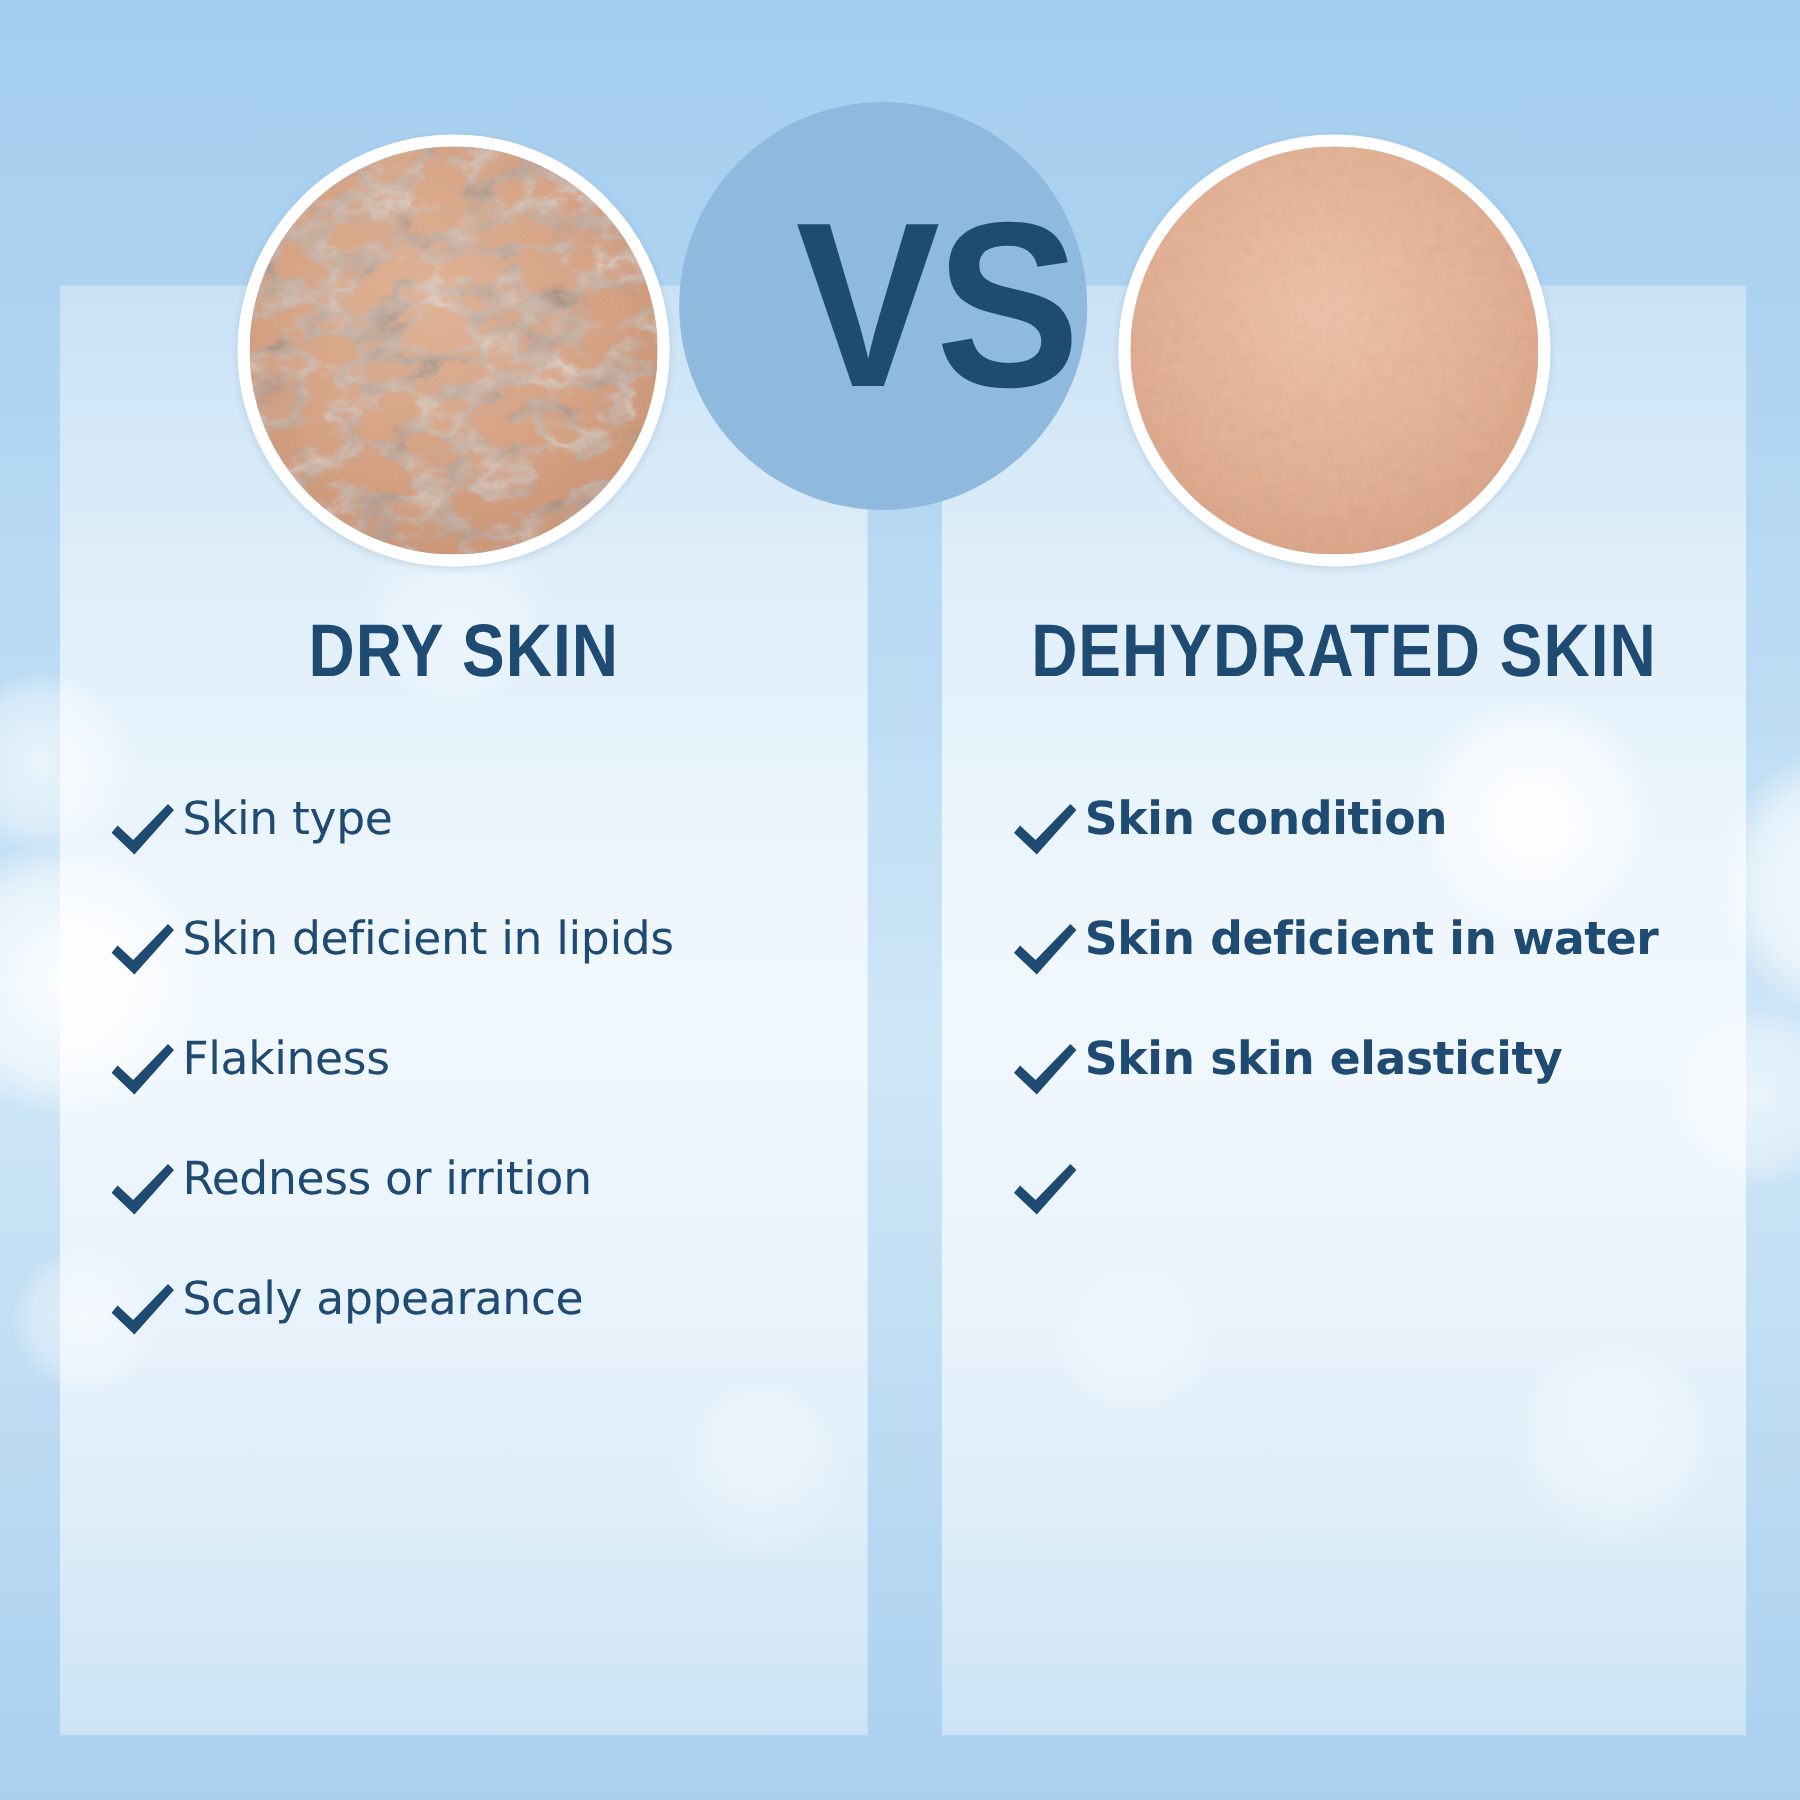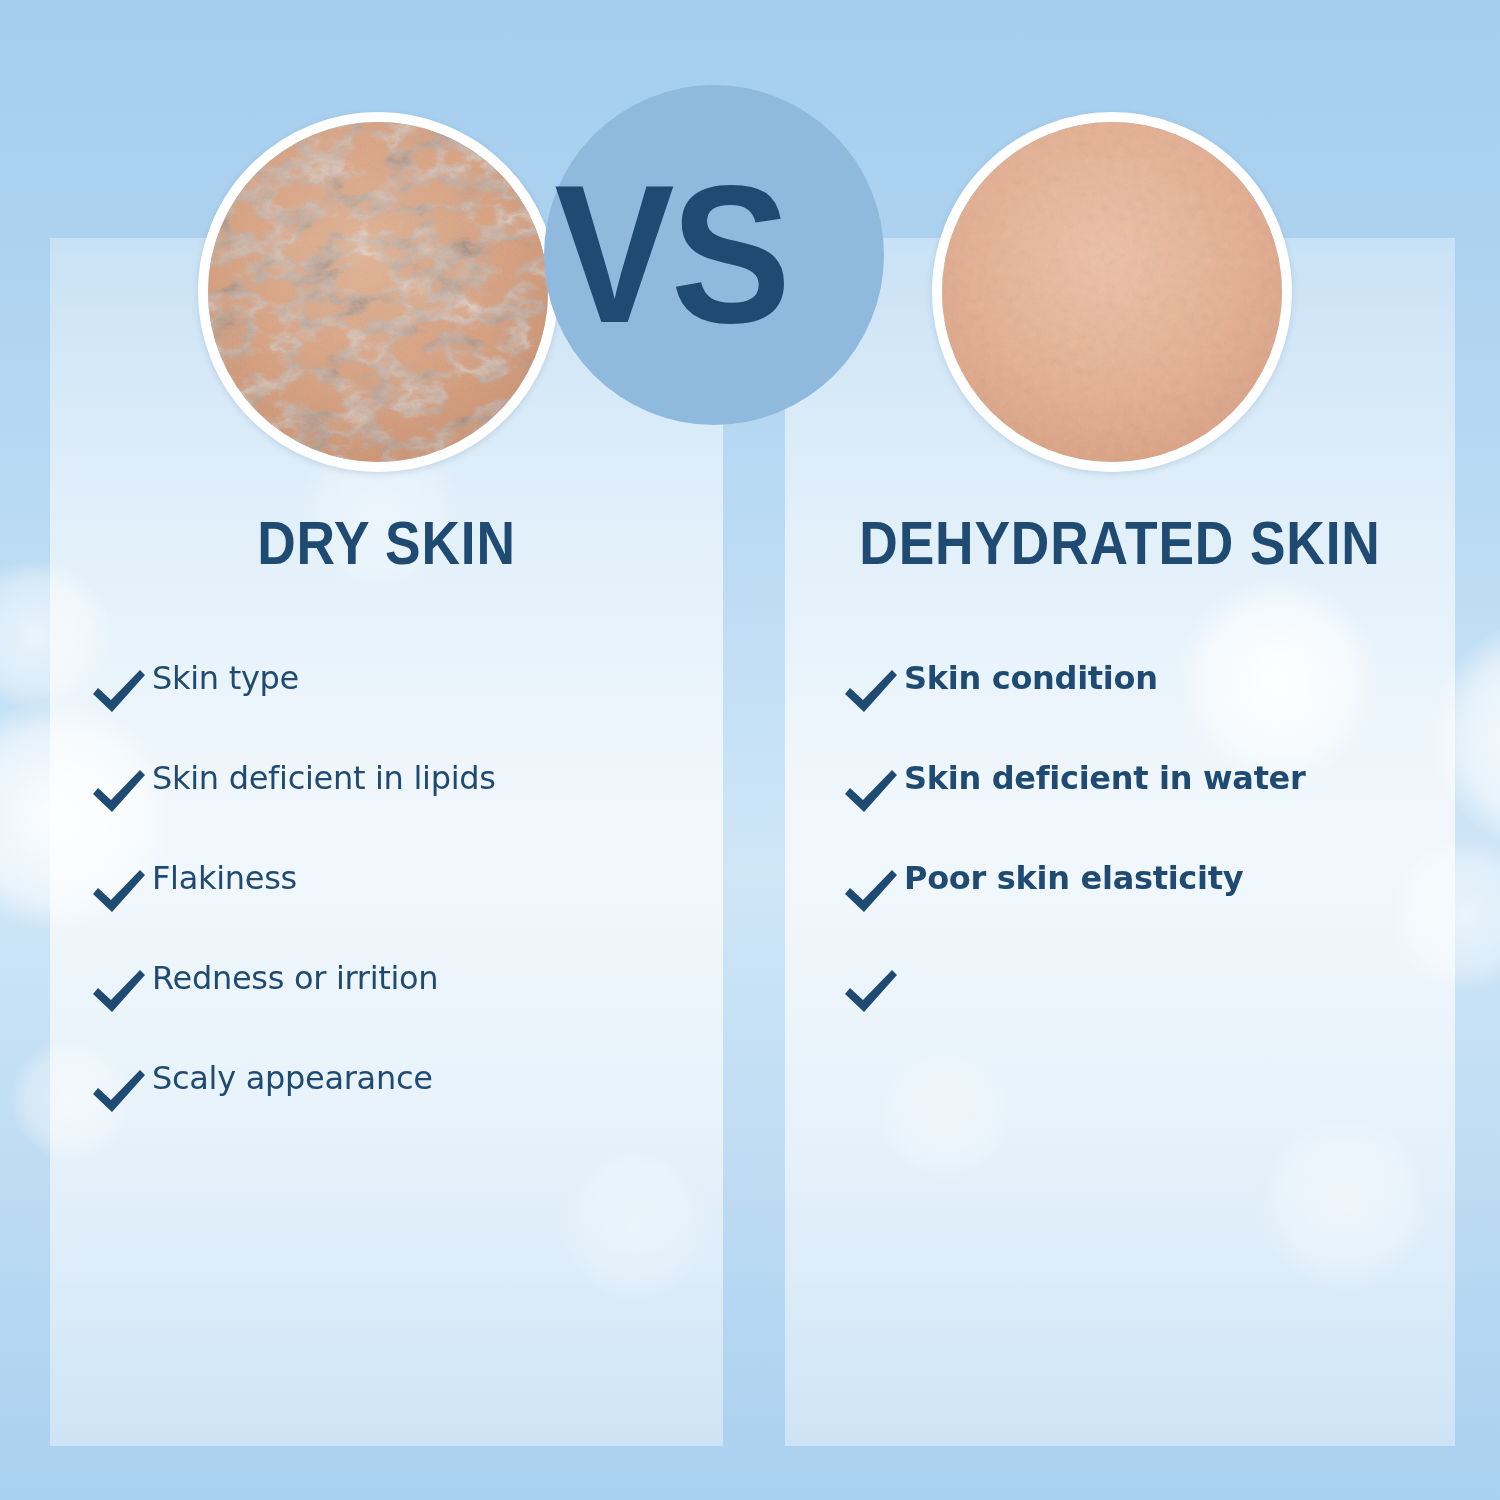--- a/index.html
+++ b/index.html
@@ -63,29 +63,29 @@
     box-shadow: 0 2px 6px rgba(60,100,140,0.18);
   }
   #circle-dry  { left: 198px; }
   #circle-dehy { left: 932px; }
 
   .skin-svg { display: block; width: 100%; height: 100%; }
 
   
   #vs-badge {
     position: absolute;
-    left: 544px;
+    left: 566px;
     top: 85px;
     width: 340px;
     height: 340px;
     border-radius: 50%;
     background: #8fbade;
     display: flex;
     align-items: center;
-    justify-content: flex-start;
+    justify-content: flex-end;
   }
   #vs-badge .vs-text {
     font-family: "Liberation Sans", "DejaVu Sans", sans-serif;
     font-weight: bold;
     font-size: 196px;
     line-height: 1;
     letter-spacing: -4px;
     color: #1f4a72;
     transform: scaleX(0.92);
   }
@@ -124,21 +124,21 @@
   }
   .check-icon {
     flex: 0 0 auto;
     width: 62px;
     height: 58px;
     display: block;
     margin-top: 4px;
   }
   .feature-text {
     font-family: "DejaVu Sans", "Liberation Sans", sans-serif;
-    font-size: 32px;
+    font-size: 38px;
     line-height: 1.18;
     color: #1f4a72;
     letter-spacing: -0.3px;
     padding-left: 2px;
   }
 </style>
 </head>
 <body>
 
 <div id="canvas">
@@ -268,21 +268,21 @@
     <li class="feature-item">
       <svg class="check-icon" viewBox="0 0 62 58" aria-hidden="true">
         <path d="M5 30 L10 24 L23 36 L52 6 L57 11 L24 48 Z" fill="#1f4a72"></path>
       </svg>
       <span class="feature-text">Skin deficient in water</span>
     </li>
     <li class="feature-item">
       <svg class="check-icon" viewBox="0 0 62 58" aria-hidden="true">
         <path d="M5 30 L10 24 L23 36 L52 6 L57 11 L24 48 Z" fill="#1f4a72"></path>
       </svg>
-      <span class="feature-text">Poor skin elasticity</span>
+      <span class="feature-text">Skin skin elasticity</span>
     </li>
     <li class="feature-item">
       <svg class="check-icon" viewBox="0 0 62 58" aria-hidden="true">
         <path d="M5 30 L10 24 L23 36 L52 6 L57 11 L24 48 Z" fill="#1f4a72"></path>
       </svg>
     </li>
   </ul>
 
 </div>
 

